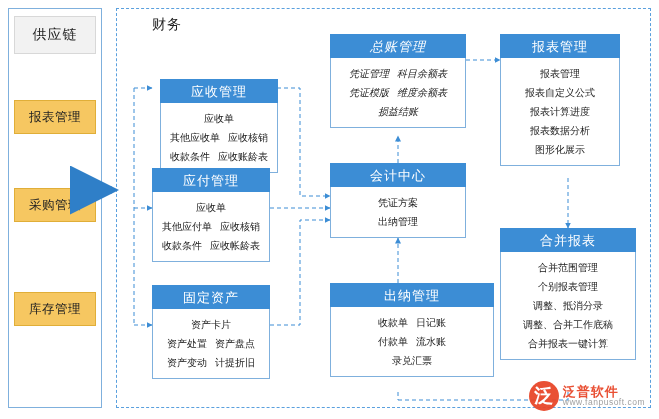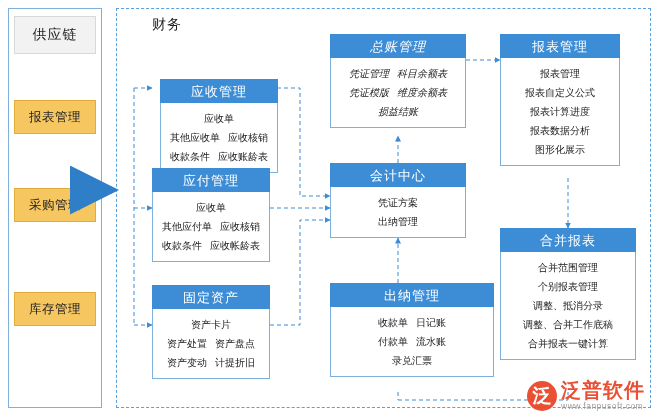--- a/index.html
+++ b/index.html
@@ -97,21 +97,21 @@
     display:flex;align-items:center;gap:4px;
     opacity:.95;
   }
   .logo .mark{
     width:30px;height:30px;border-radius:50%;
     background:#e8472a;
     color:#fff;font-size:19px;font-weight:bold;
     display:flex;align-items:center;justify-content:center;
   }
   .logo .txt{display:flex;flex-direction:column;line-height:1.05;}
-  .logo .t1{font-size:20px;color:#e8472a;font-weight:bold;letter-spacing:1px;font-family:Liberation Mono, monospace;}
+  .logo .t1{font-size:13px;color:#e8472a;font-weight:bold;letter-spacing:1px;}
   .logo .t2{font-size:8.5px;color:#9b9b9b;letter-spacing:.5px;}
 </style>
 </head>
 <body>
 
 <div class="canvas">
 
   <div class="left-box"></div>
   <div class="sc-title">供应链</div>
   <div class="sc-item sc-1">报表管理</div>

